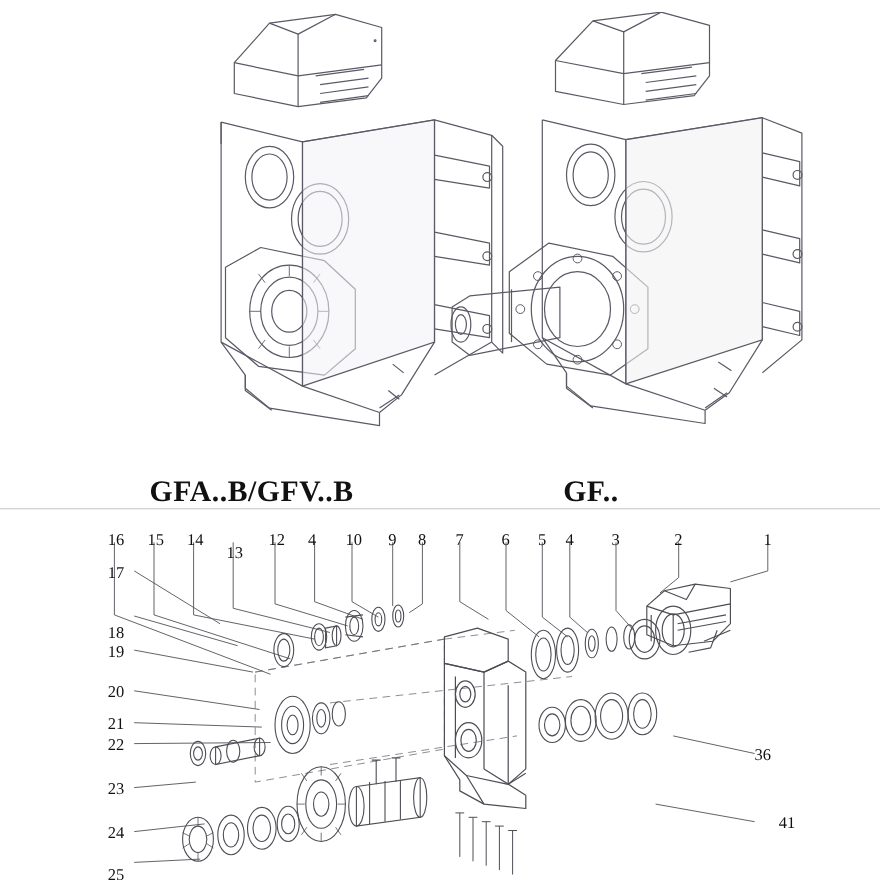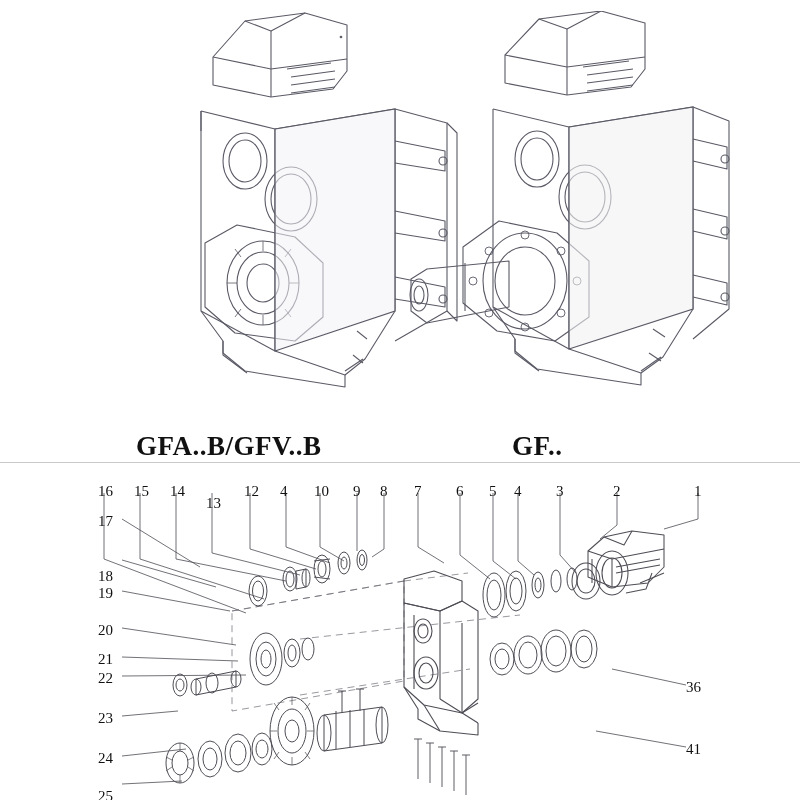--- a/index.html
+++ b/index.html
@@ -412,15 +412,15 @@
     <div class="num" style="left:98px; top:91px;margin-top:14px;">18</div>
     <div class="num" style="left:98px; top:122px;">19</div>
     <div class="num" style="left:98px; top:159px;">20</div>
     <div class="num" style="left:98px; top:188px;">21</div>
     <div class="num" style="left:98px; top:207px;">22</div>
     <div class="num" style="left:98px; top:247px;">23</div>
     <div class="num" style="left:98px; top:287px;">24</div>
     <div class="num" style="left:98px; top:325px;">25</div>
 
     <div class="num" style="left:686px; top:216px;">36</div>
-    <div class="num" style="left:686px; top:278px;">41</div>
+    <div class="num" style="left:708px; top:278px;">41</div>
   </div>
 </div>
 
 </body></html>

